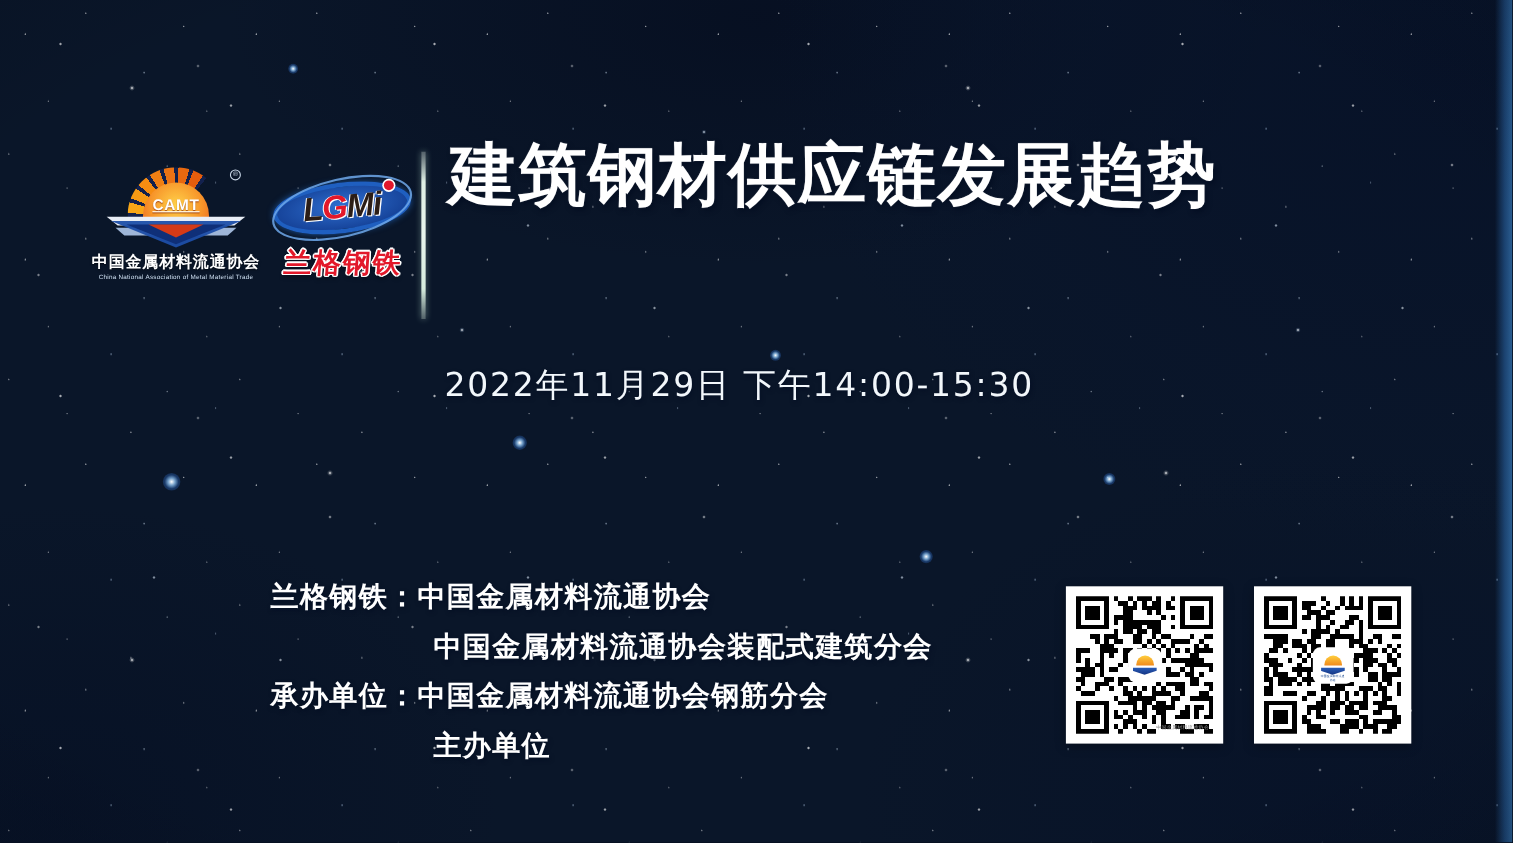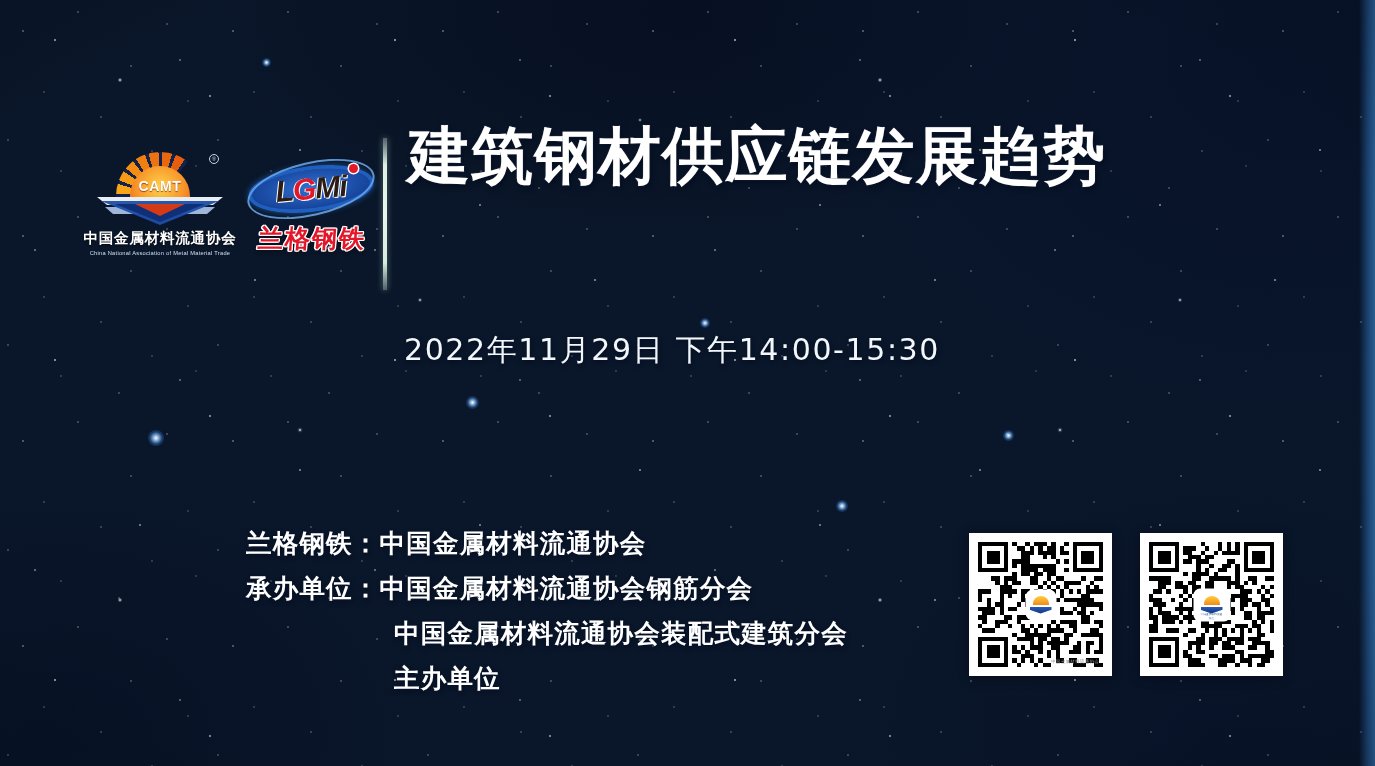--- a/index.html
+++ b/index.html
@@ -112,21 +112,21 @@
         #e55d0d 126deg 139deg, #13214d 139deg 144deg,
         rgba(0,0,0,0) 144deg 360deg);
   }
   .camt-sun-core{
     position:absolute;left:14px;top:14px;width:60px;height:60px;border-radius:50%;
     background:radial-gradient(circle at 50% 35%,#ffd24a 0%,#f7952a 48%,#e0401a 100%);
   }
   .camt-sun-text{
     position:absolute;left:0;right:0;top:26px;text-align:center;
     font-size:14px;font-weight:bold;color:#fff;letter-spacing:.6px;
-    font-family:"Liberation Sans",sans-serif;text-shadow:0 1px 1px rgba(120,20,0,.7);
+    font-family:"Liberation Sans",sans-serif;text-shadow:0 1px 1px rgba(120,20,0,.7);text-decoration:underline;
   }
   .camt-wing{position:absolute;left:0;bottom:0;width:130px;height:34px;}
   .camt-reg{
     position:absolute;right:6px;top:2px;width:10px;height:10px;border:1px solid #c9d6e6;border-radius:50%;
     color:#c9d6e6;font-size:6px;line-height:8px;text-align:center;
   }
   .camt-cn{
     text-align:center;color:#fff;font-size:14.5px;font-weight:bold;letter-spacing:.8px;
     margin-top:3px;text-shadow:0 1px 2px rgba(0,0,0,.6);
   }
@@ -175,21 +175,21 @@
 
   .title-divider{
     position:absolute;left:383px;top:138px;width:4px;height:152px;
     background:linear-gradient(to bottom,rgba(222,238,228,.35),#dff0e4 18%,#e8f5ec 50%,#d6ecdd 82%,rgba(214,236,221,.35));
     box-shadow:0 0 6px rgba(190,230,210,.45);
   }
 
   .title-block{position:absolute;left:408px;top:125px;width:830px;}
   .title-line{
     color:#ffffff;
-    font-family:Liberation Mono, monospace;
+    font-family:Liberation Serif, serif;
     font-weight:bold;
     font-size:62px;
     line-height:71px;
     letter-spacing:1.5px;
     white-space:nowrap;
     text-shadow:2px 3px 5px rgba(0,10,30,.65), 0 0 1px rgba(255,255,255,.5);
   }
 
   .event-time{
     position:absolute;left:404px;top:330px;
@@ -304,22 +304,22 @@
 
     <div class="title-block">
       <div class="title-line">建筑钢材供应链发展趋势</div>
     </div>
   </div>
 
   <div class="event-time">2022年11月29日 下午14:00-15:30</div>
 
   <div class="org-block">
     <div class="org-line">兰格钢铁：中国金属材料流通协会</div>
+    <div class="org-line indent">中国金属材料流通协会装配式建筑分会</div>
     <div class="org-line">承办单位：中国金属材料流通协会钢筋分会</div>
-    <div class="org-line indent">中国金属材料流通协会装配式建筑分会</div>
     <div class="org-line indent">主办单位</div>
   </div>
 
   <div class="qr-card" id="qr-1">
     <div class="qr-canvas">
       <svg width="125" height="125" viewBox="0 0 29 29" shape-rendering="crispEdges">
         <rect width="29" height="29" fill="#fff"></rect>
         <g fill="#000" id="qr1g">
             <rect x="0" y="0" width="1" height="1"></rect>
             <rect x="1" y="0" width="1" height="1"></rect>

